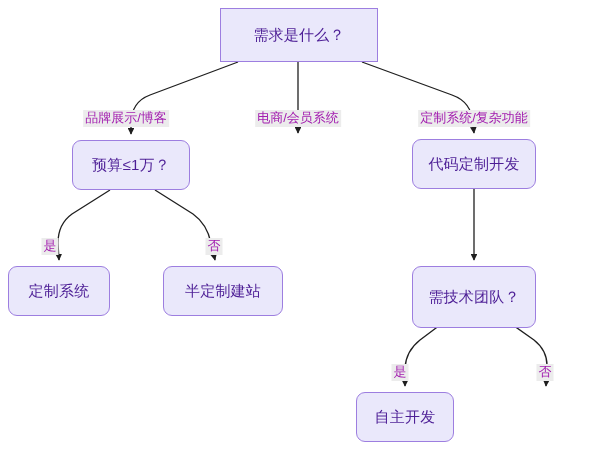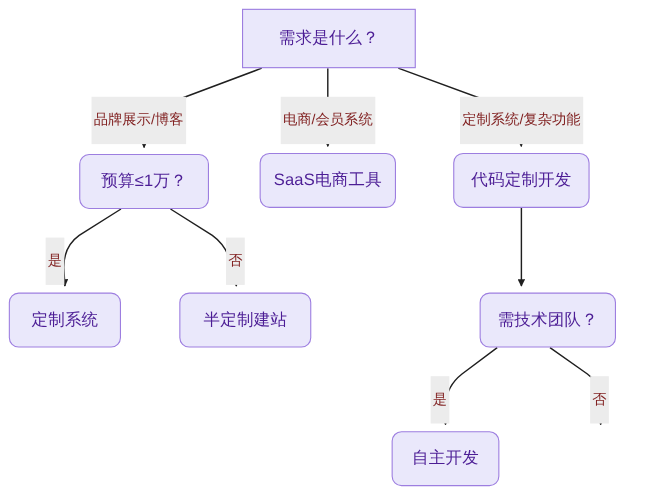--- a/index.html
+++ b/index.html
@@ -36,26 +36,27 @@
     line-height: 1.1;
     letter-spacing: 0.2px;
     white-space: nowrap;
   }
   .node.rounded { border-radius: 9px; }
   .node.sharp   { border-radius: 0px; }
 
   .edge-label {
     position: absolute;
     background: #ececec;
-    color: #7f1d1d;
+    color: #a21caf;
     font-size: 13px;
     line-height: 1.15;
-    padding: 14px 2px;
+    padding: 1px 2px;
     white-space: nowrap;
     transform: translateX(-50%);
+    margin-top: 22px;
   }
 </style>
 </head>
 <body>
 
 <div id="canvas">
 
   <svg id="edges" viewBox="0 0 600 452" width="600" height="452">
     <defs>
       <marker id="arrow" viewBox="0 0 10 10" refX="9" refY="5" markerWidth="5.2" markerHeight="5.2" orient="auto-start-reverse">
@@ -77,25 +78,24 @@
       <path d="M 474 189 L 474 260" marker-end="url(#arrow)"></path>
 
       <path d="M 452 316 L 420 340 Q 406 351 405 368 L 405 386" marker-end="url(#arrow)"></path>
 
       <path d="M 500 316 L 534 340 Q 548 351 547 368 L 546 386" marker-end="url(#arrow)"></path>
     </g>
   </svg>
 
   <div class="node sharp" style="left:220px; top:8px;   width:158px; height:54px;">需求是什么？</div>
   <div class="node rounded" style="left:72px;  top:140px; width:118px; height:50px;">预算≤1万？</div>
-  <div class="node rounded" style="left:236px; top:139px; width:124px; height:50px;">SaaS电商工具</div>
   <div class="node rounded" style="left:412px; top:139px; width:124px; height:50px;">代码定制开发</div>
   <div class="node rounded" style="left:8px;   top:266px; width:102px; height:50px;">定制系统</div>
   <div class="node rounded" style="left:163px; top:266px; width:120px; height:50px;">半定制建站</div>
-  <div class="node rounded" style="left:412px; top:266px; width:124px; height:50px;margin-left:24px;">需技术团队？</div>
+  <div class="node rounded" style="left:412px; top:266px; width:124px; height:62px;">需技术团队？</div>
   <div class="node rounded" style="left:356px; top:392px; width:98px;  height:50px;">自主开发</div>
 
   <div class="edge-label" style="left:126px; top:88px;">品牌展示/博客</div>
   <div class="edge-label" style="left:298px; top:88px;">电商/会员系统</div>
   <div class="edge-label" style="left:474px; top:88px;">定制系统/复杂功能</div>
   <div class="edge-label" style="left:50px;  top:216px;">是</div>
   <div class="edge-label" style="left:214px; top:216px;">否</div>
   <div class="edge-label" style="left:400px; top:342px;">是</div>
   <div class="edge-label" style="left:545px; top:342px;">否</div>
 

